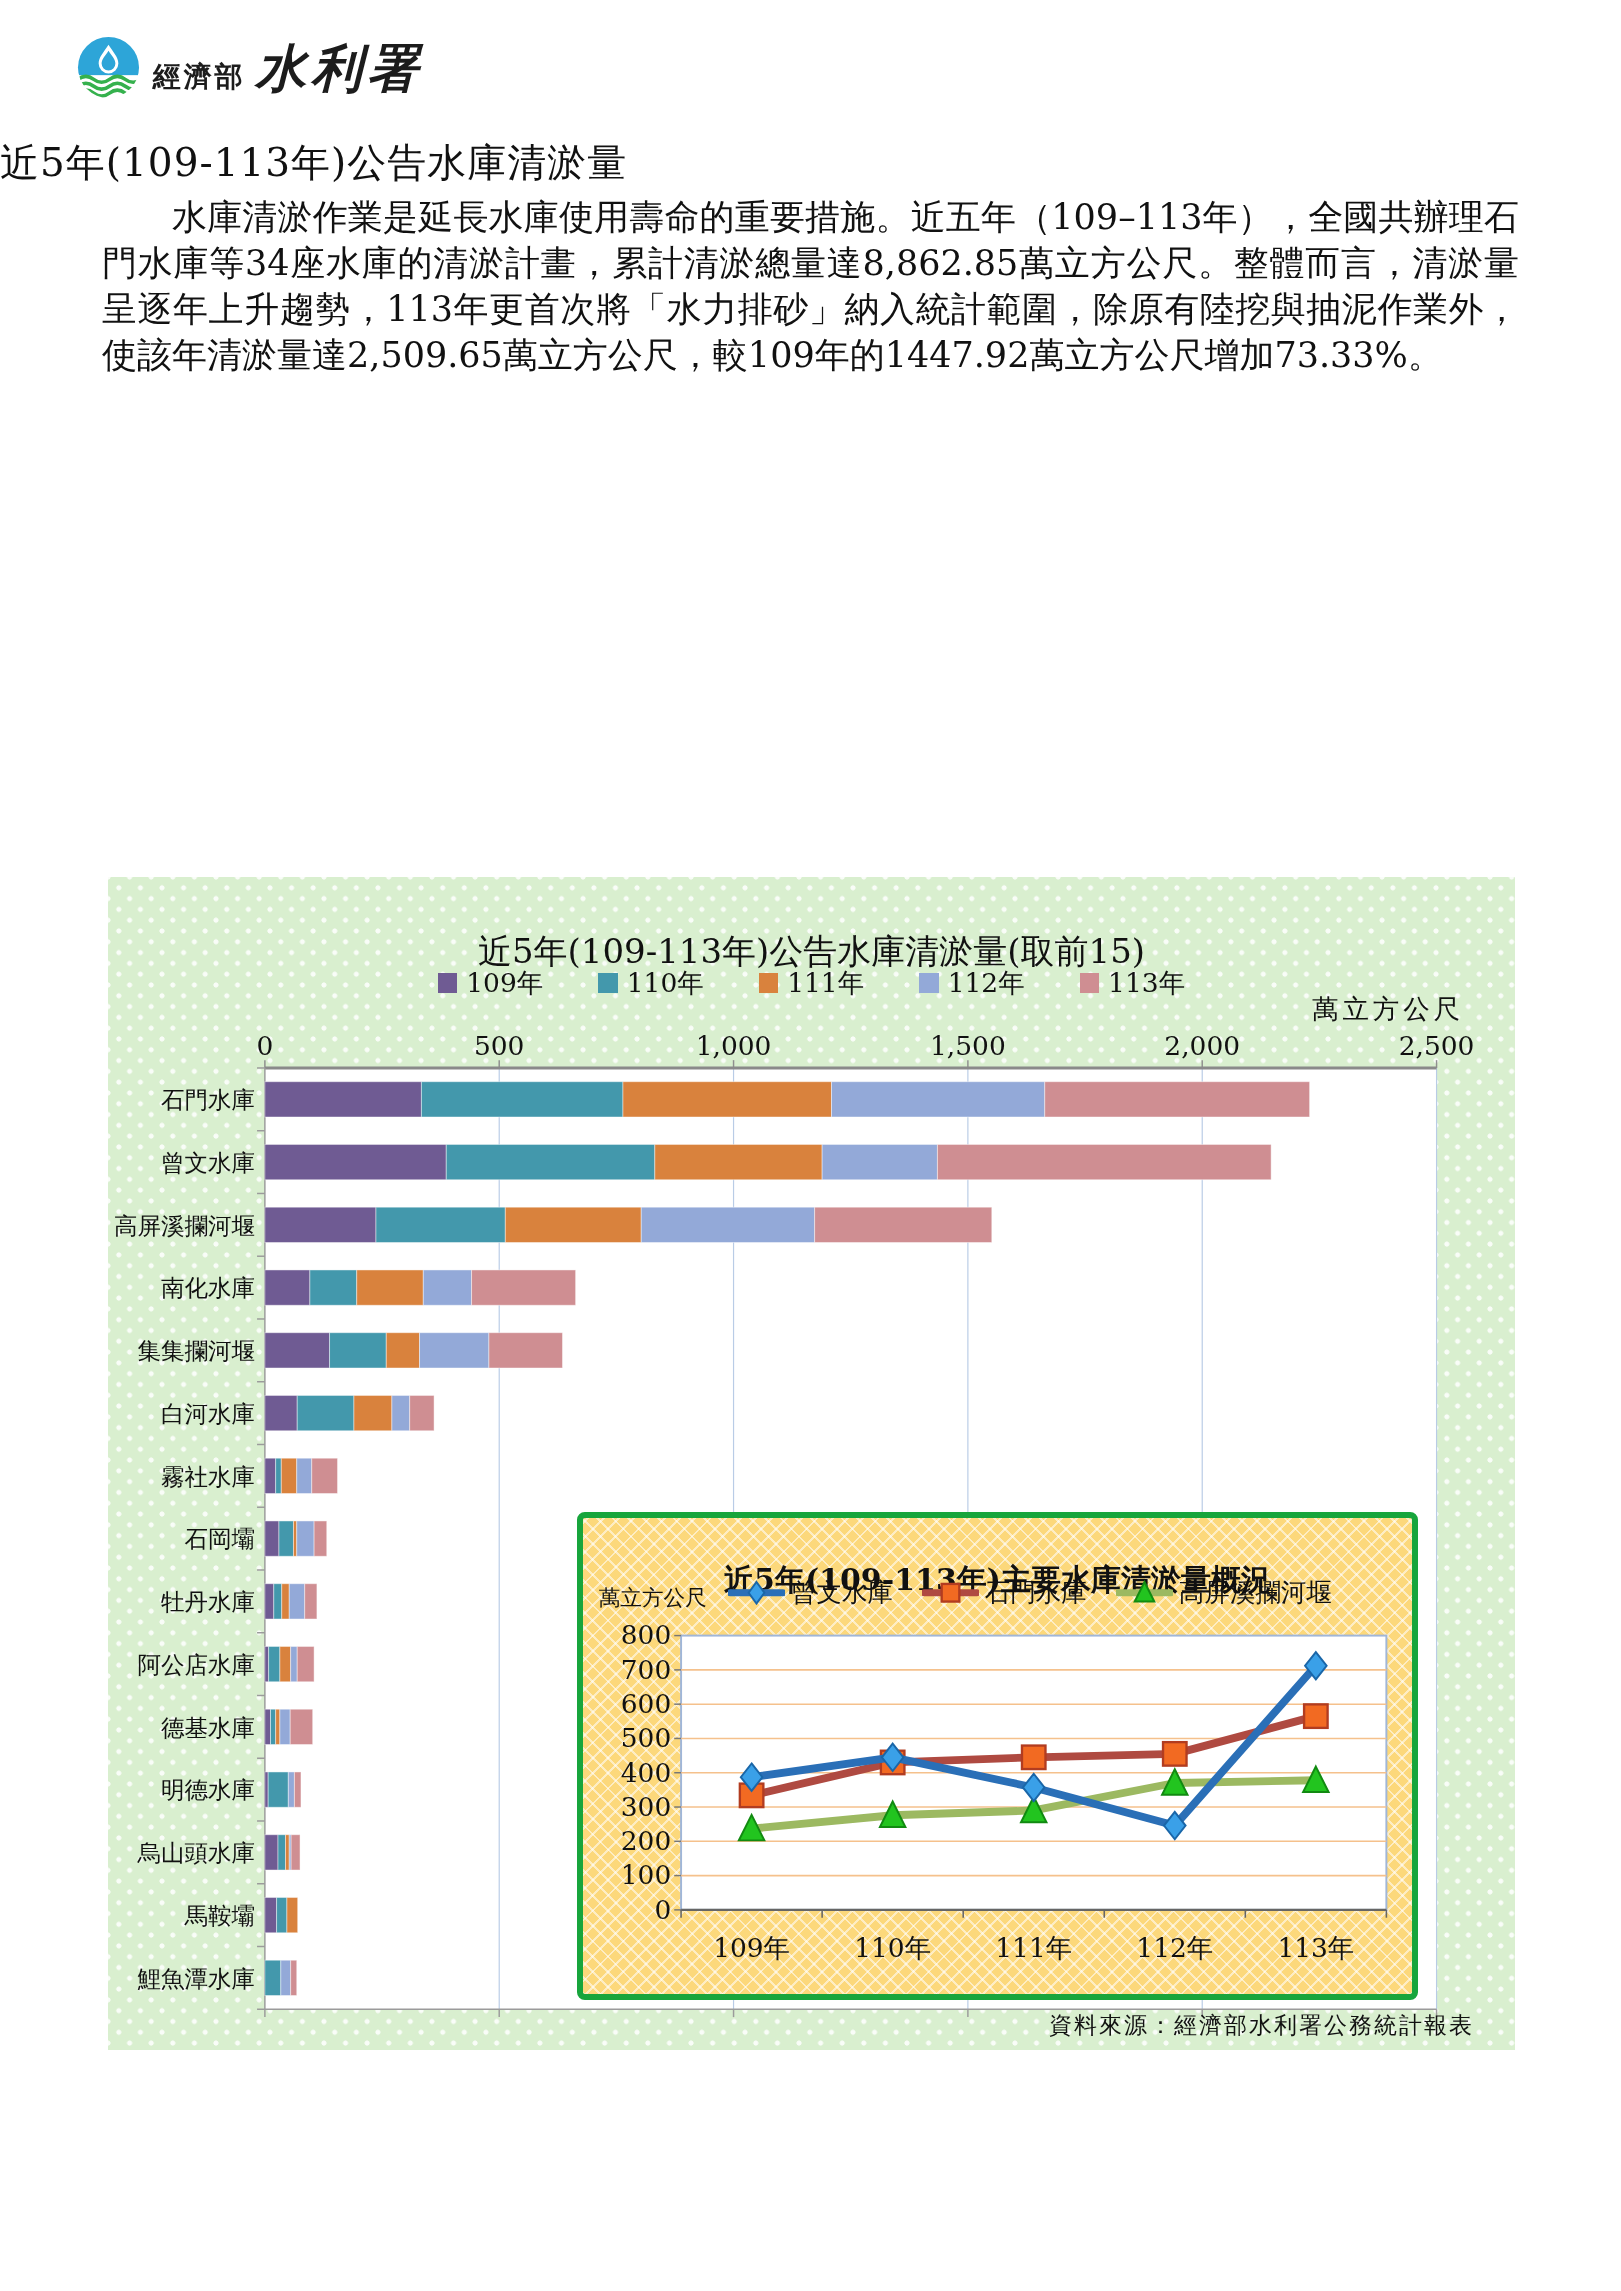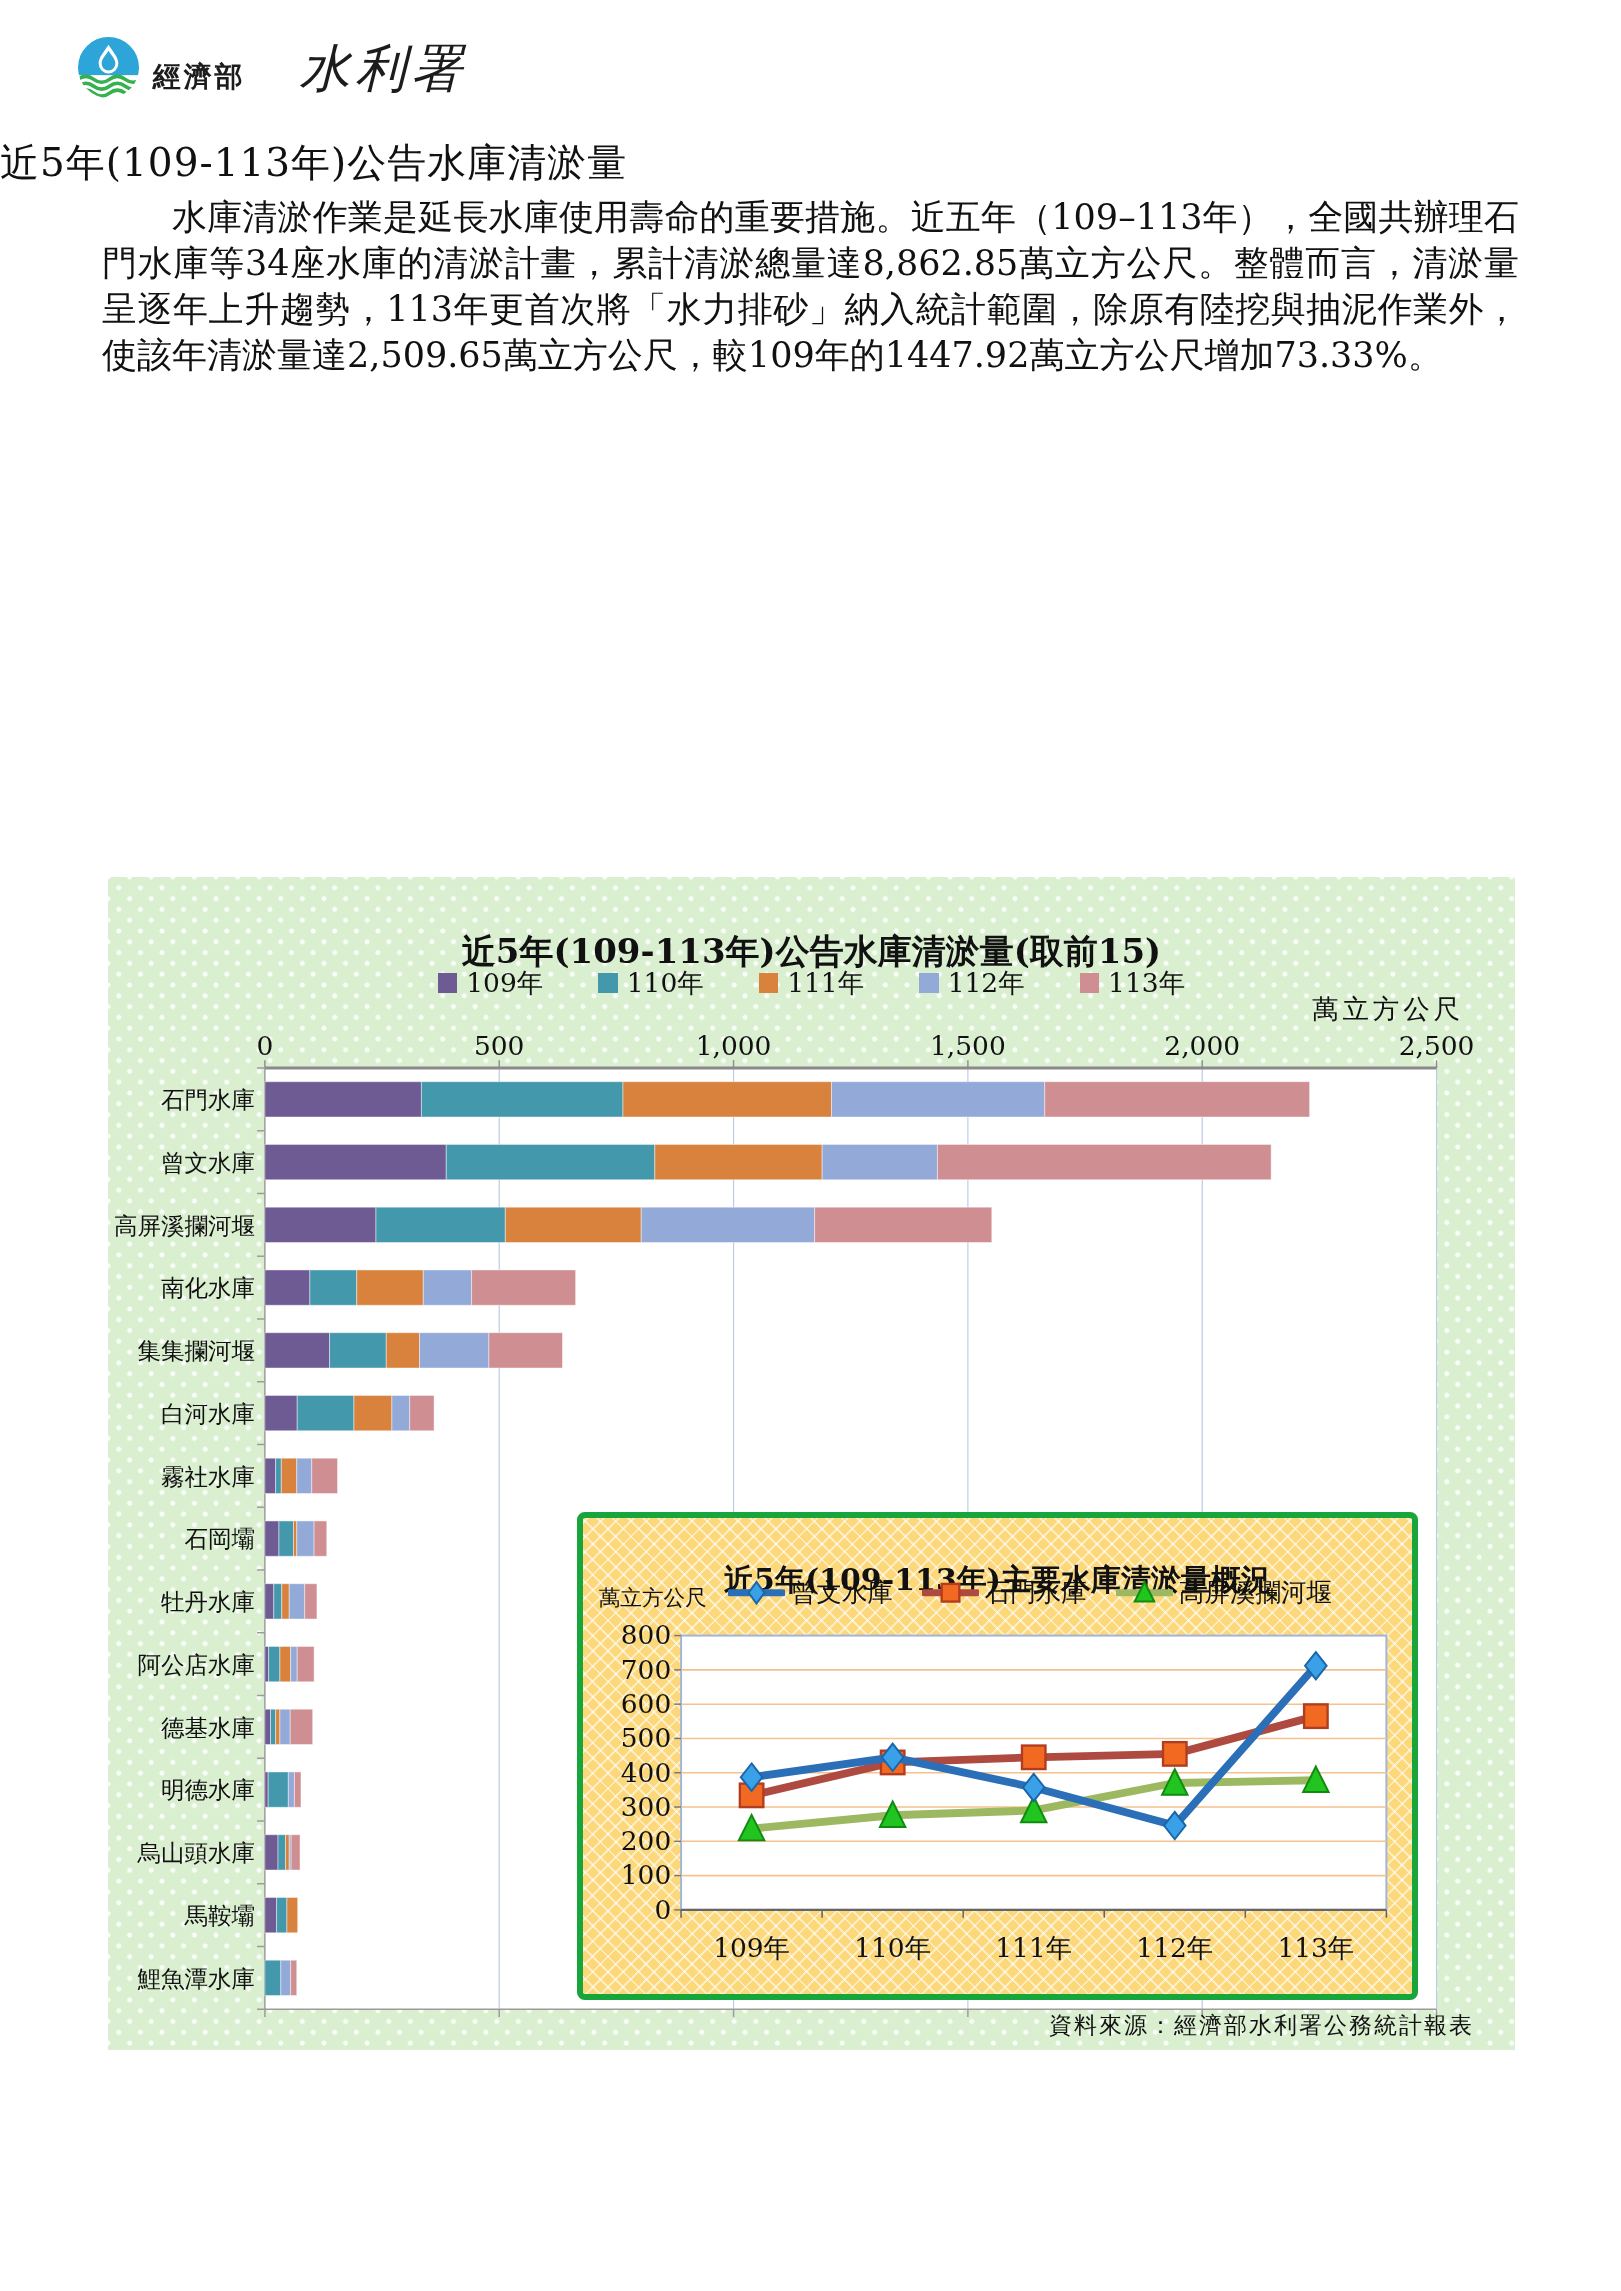--- a/index.html
+++ b/index.html
@@ -4,40 +4,40 @@
 <style>
   html,body{margin:0;padding:0;background:#888;}
   .page{position:relative;width:1621px;height:2292px;background:#ffffff;margin:0 auto;
         font-family:"DejaVu Serif","Liberation Serif",serif;color:#111;overflow:hidden;}
 
   
   .logo-row{position:absolute;left:76px;top:35px;display:flex;gap:11.8px;}
   .logo-mark{flex:0 0 auto;}
   .logo-text{display:flex;align-items:baseline;gap:9.8px;color:#1c1c1c;}
   .logo-text-small{font-size:28px;font-weight:700;letter-spacing:2.9px;}
-  .logo-text-large{font-size:51px;font-weight:400;letter-spacing:4.9px;font-style:italic;margin-left:44px;}
+  .logo-text-large{font-size:51px;font-weight:700;letter-spacing:4.9px;font-style:italic;}
 
   .doc-title{position:absolute;top:110px;left:0;width:100%;text-align:left;
              font-size:39px;font-weight:400;letter-spacing:1px;}
 
   
   .body-text{position:absolute;top:194px;left:102px;width:1417px;
              font-size:35px;line-height:46px;text-align:justify;}
   .body-text p{margin:0;text-indent:2em;}
 
   
   .chart-panel{position:absolute;top:877px;left:108px;width:1407px;height:1173px;
     background-color:#d9efcf;
     background-image:
       radial-gradient(circle, rgba(255,255,255,.85) 2.2px, rgba(255,255,255,0) 2.9px),
       radial-gradient(circle, rgba(255,255,255,.85) 2.2px, rgba(255,255,255,0) 2.9px);
     background-size:21.6px 21.6px;
     background-position:0 0, 10.8px 10.8px;}
   .panel-title{position:absolute;top:23.5px;left:0;width:100%;text-align:center;
-               font-size:34px;font-weight:700;}
+               font-size:34px;font-weight:400;}
   #bar-legend{position:absolute;top:88px;left:0;width:100%;display:flex;
               justify-content:center;gap:55px;font-size:26.5px;}
   .lg{display:flex;align-items:center;gap:8.8px;}
   .sw{width:19.6px;height:19.6px;display:inline-block;}
   .unit-label-main{position:absolute;top:114px;right:51px;font-size:26.5px;letter-spacing:3.9px;}
   #bar-svg{position:absolute;left:0;top:137px;}
 
   
   .inset{position:absolute;left:469px;top:635px;width:841px;height:488px;box-sizing:border-box;
     border:6.9px solid #17a53c;border-radius:7.8px;

